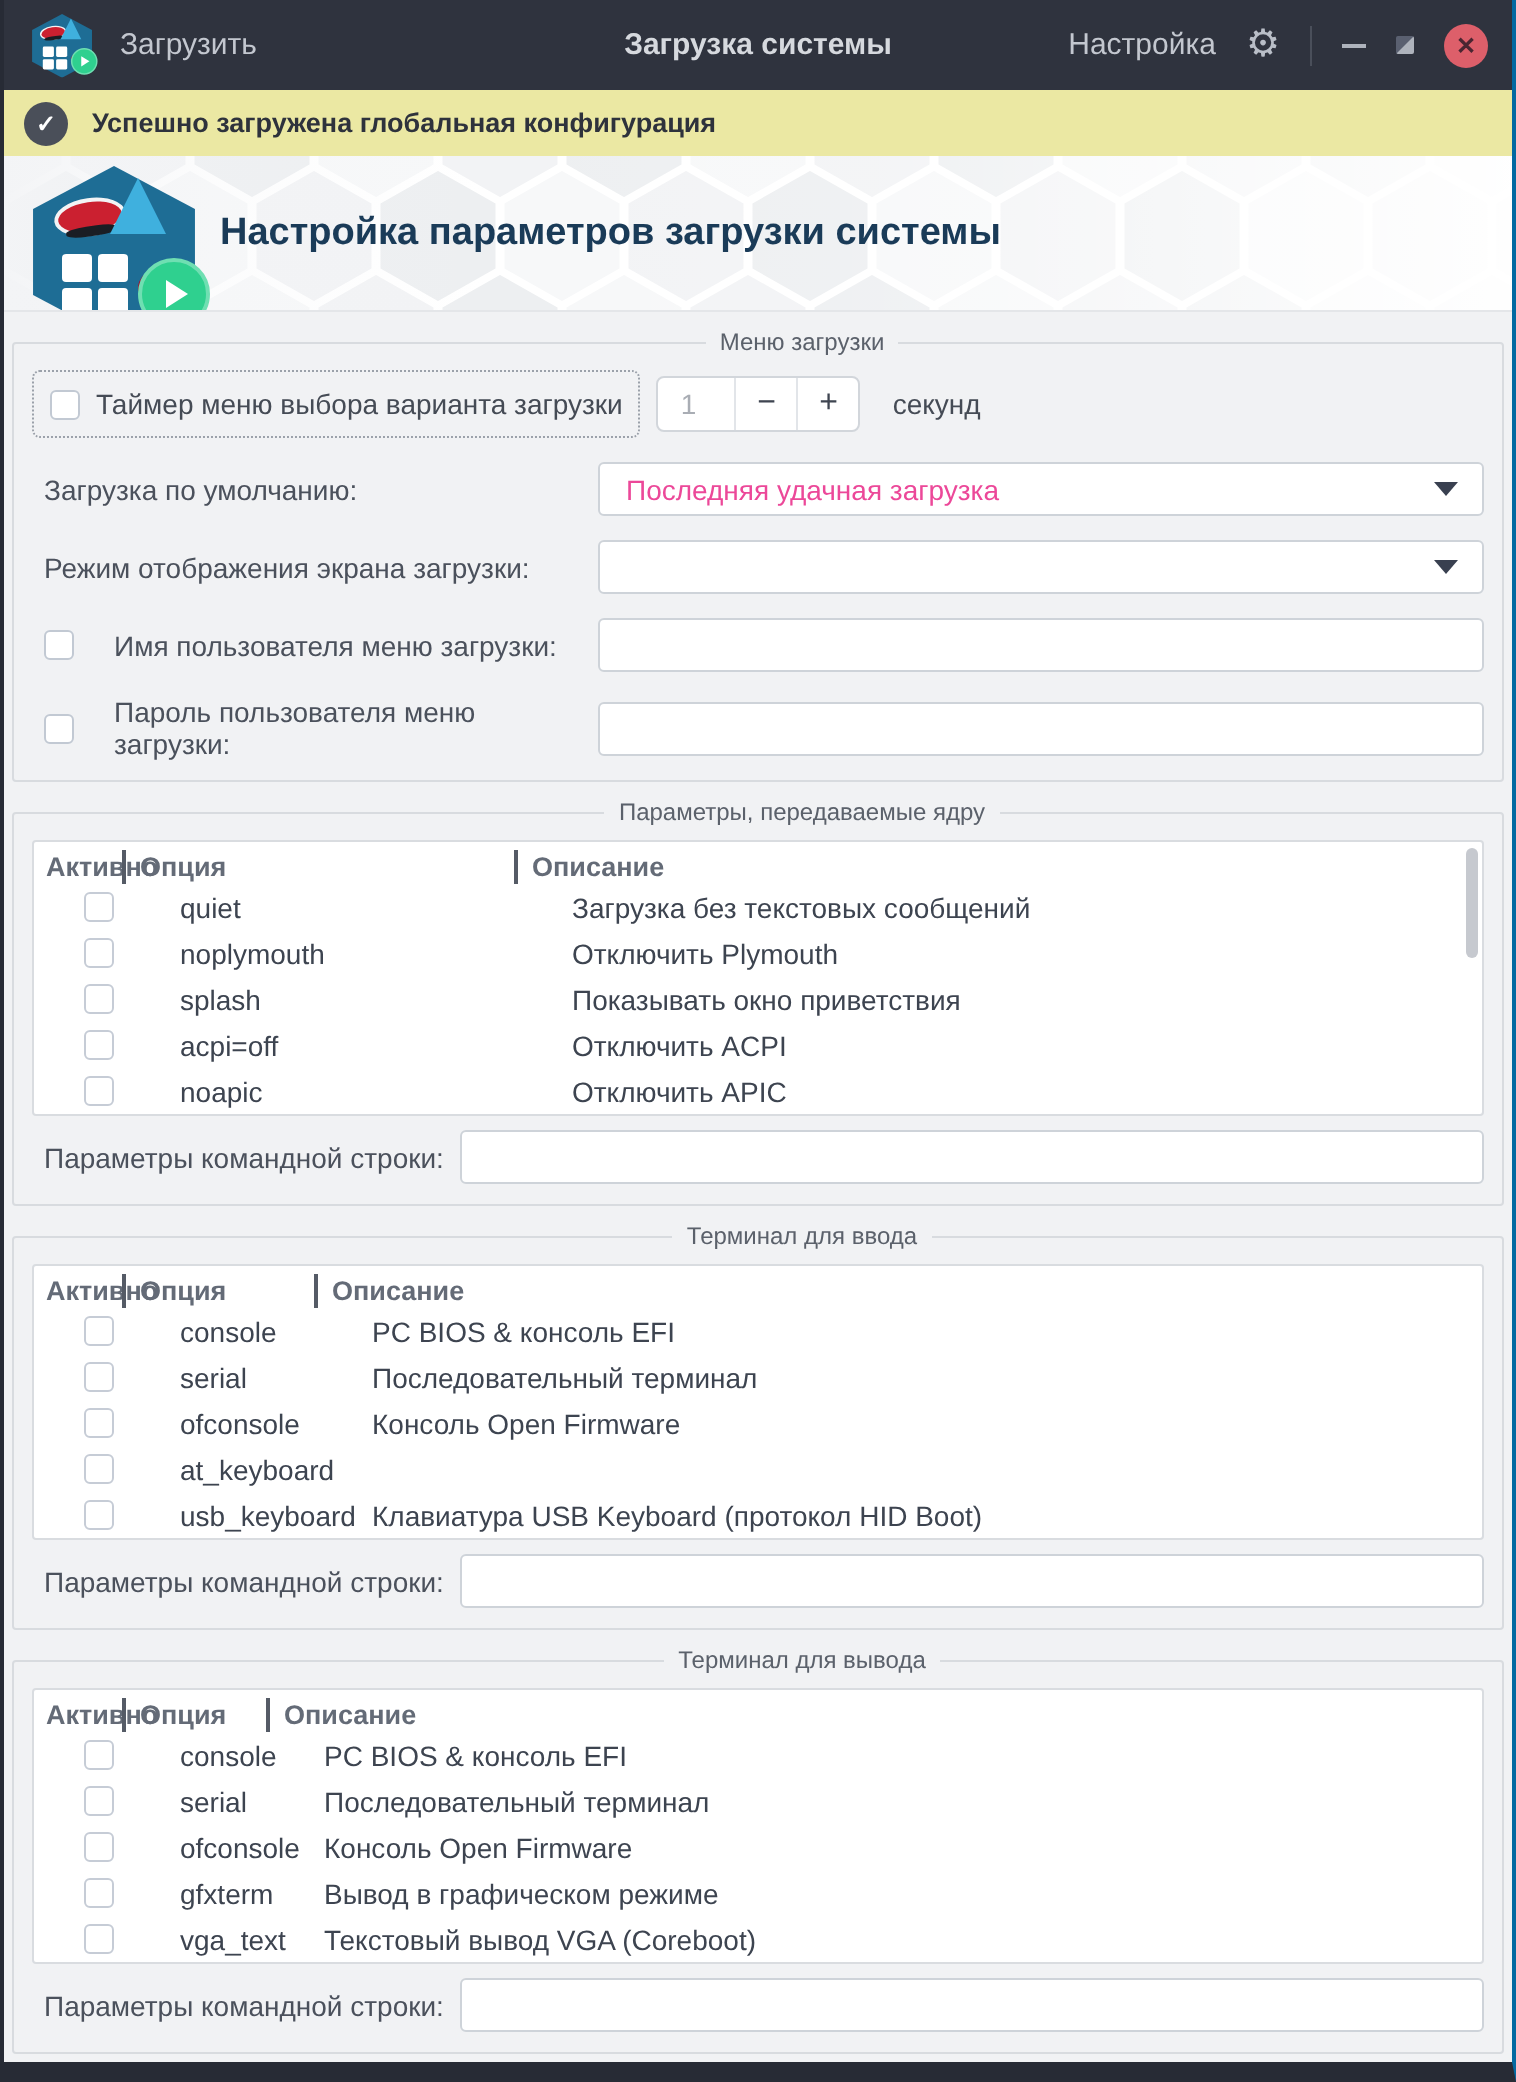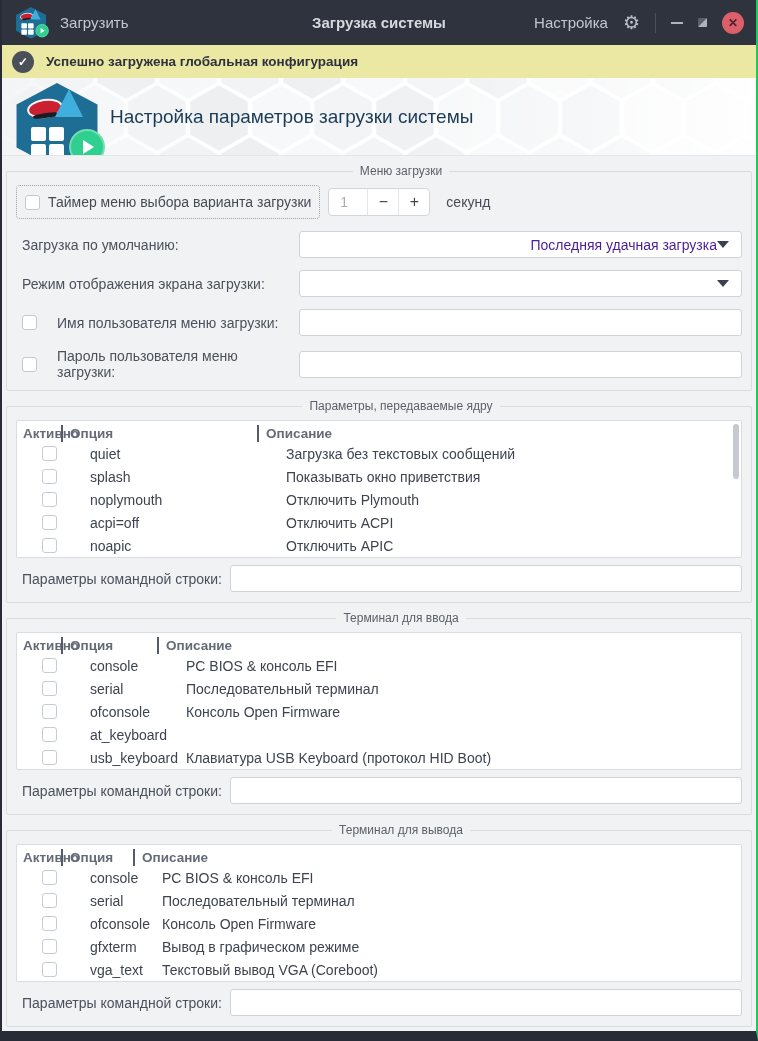--- a/index.html
+++ b/index.html
@@ -1,20 +1,20 @@
 <!DOCTYPE html>
 <html><head>
 <meta charset="utf-8">
 <style>
   html,body { margin:0; padding:0; background:#272b35; }
   * { box-sizing:border-box; }
   body { font-family:"Liberation Sans", sans-serif; }
   .window {
     width:758px; height:1041px; overflow:hidden;
-    border-left:2px solid #272b35; border-right:2px solid #22c55e; border-bottom:10px solid #272b35;
+    border-left:2px solid #272b35; border-right:2px solid #0369a1; border-bottom:10px solid #272b35;
     background:#f1f2f4; position:relative;
   }
   
   .titlebar { height:45px; background:#2f333e; display:flex; align-items:center; padding:0 12px; position:relative; }
   .tb-btn { color:#c3c7cf; font-size:15px; cursor:default; }
   .tb-title { position:absolute; left:0; right:0; text-align:center; color:#d6d9de; font-weight:bold; font-size:15px; pointer-events:none; }
   .tb-right { margin-left:auto; display:flex; align-items:center; gap:15px; z-index:2; }
   .tb-sep { width:1px; height:20px; background:#4a4f5a; }
   .gear { color:#b9bec7; font-size:19px; line-height:1; }
   .win-min { width:12px; height:2px; background:#aeb3bc; }
@@ -35,37 +35,37 @@
   .logo-small .logo { transform:scale(.37); transform-origin:0 0; }
   
   .notif { height:33px; background:#ebe8a3; display:flex; align-items:center; padding:0 10px; }
   .notif-ic { width:22px; height:22px; border-radius:50%; background:#4a4f59; color:#fff; font-size:12px; font-weight:bold; display:flex; align-items:center; justify-content:center; flex:0 0 auto; }
   .notif-txt { margin-left:12px; font-weight:bold; font-size:13.5px; color:#2e323c; }
   
   .banner { height:78px; position:relative; background:#f3f4f6; overflow:hidden; border-bottom:1px solid #e4e6e9; }
   .banner svg { position:absolute; inset:0; }
   .banner-fade { position:absolute; inset:0; background:linear-gradient(90deg,rgba(243,244,246,.95) 0,rgba(243,244,246,.25) 14%,rgba(243,244,246,0) 32%,rgba(255,255,255,.15) 58%,rgba(255,255,255,.95) 100%); }
   .banner .logo { position:absolute; left:9px; top:5px; }
-  .banner-title { position:absolute; left:108px; top:50%; transform:translateY(-50%); font-size:19px; font-weight:normal; color:#1a3b58; }
+  .banner-title { position:absolute; left:108px; top:50%; transform:translateY(-50%); font-size:19px; font-weight:bold; color:#1a3b58; }
   
   fieldset.fs { border:1px solid #d8dbdf; border-radius:2px; margin:8px 4px 0; padding:2px 9px 10px; }
   fieldset.fs legend { font-size:12px; color:#5b616b; padding:0 7px; margin-left:22px;text-align:center; }
   .timer-row { display:flex; align-items:center; margin:5px 0 1px; }
   .cb-outline { display:inline-flex; align-items:center; gap:8px; border:1px dotted #9ba1aa; border-radius:4px; padding:8px 8px; color:#454b55; font-size:14px; }
   .checkbox { width:15px; height:15px; border:1px solid #c2c9d3; border-radius:3px; background:#fff; flex:0 0 auto; }
   .spinbox { display:flex; align-items:center; width:102px; height:28px; border:1px solid #d2d6db; border-radius:4px; background:#fff; margin-left:8px; overflow:hidden; }
   .spin-val { flex:1; padding-left:11px; color:#a9adb4; font-size:14px; }
   .spin-btn { width:31px; text-align:center; color:#3f4551; font-size:16px; border-left:1px solid #e2e5e9; height:100%; line-height:26px; }
   .unit { margin-left:16px; color:#454b55; font-size:14px; }
   .form-row { display:flex; align-items:center; margin-top:12px; min-height:27px; }
   .form-label { width:283px; padding-left:6px; color:#4b515c; font-size:14px; flex:0 0 auto; }
   .form-check { width:283px; padding-left:6px; display:flex; align-items:center; gap:20px; color:#4b515c; font-size:14px; flex:0 0 auto; }
   .field { flex:1; height:27px; border:1px solid #ced3d9; border-radius:3px; background:#fff; }
   .dropdown { display:flex; align-items:center; }
-  .dd-val { flex:1; padding-left:24px; font-size:14px; color:#4c1d95;text-align:right; }
+  .dd-val { flex:1; padding-left:13px; font-size:14px; color:#ec4899; }
   .caret { width:0; height:0; border-left:6px solid transparent; border-right:6px solid transparent; border-top:7px solid #394050; margin-right:12px; }
   input.field { font-family:"Liberation Sans",sans-serif; font-size:14px; color:#3d4450; padding:0 8px; outline:none; }
   
   .tbl { background:#fff; border:1px solid #d9dce0; border-radius:2px; margin-top:5px; position:relative; height:138px; overflow:hidden; }
   .thead { display:flex; align-items:center; height:25px; font-size:13.5px; font-weight:bold; color:#646b77; }
   .th { height:17px; line-height:17px; }
   .th-active { width:44px; padding-left:6px; }
   .th-opt { width:196px; border-left:2px solid #555b66; padding-left:7px; }
   .th-desc { flex:1; border-left:2px solid #555b66; padding-left:7px; }
   .trow { display:flex; align-items:flex-start; height:23px; }
@@ -246,29 +246,29 @@
             <span class="td-active">
               <span class="row-cb"></span>
             </span>
             <span class="td-opt">quiet</span>
             <span class="td-desc">Загрузка без текстовых сообщений</span>
           </div>
           <div class="trow">
             <span class="td-active">
               <span class="row-cb"></span>
             </span>
+            <span class="td-opt">noplymouth</span>
+            <span class="td-desc">Отключить Plymouth</span>
+          </div>
+          <div class="trow">
+            <span class="td-active">
+              <span class="row-cb"></span>
+            </span>
             <span class="td-opt">splash</span>
             <span class="td-desc">Показывать окно приветствия</span>
-          </div>
-          <div class="trow">
-            <span class="td-active">
-              <span class="row-cb"></span>
-            </span>
-            <span class="td-opt">noplymouth</span>
-            <span class="td-desc">Отключить Plymouth</span>
           </div>
           <div class="trow">
             <span class="td-active">
               <span class="row-cb"></span>
             </span>
             <span class="td-opt">acpi=off</span>
             <span class="td-desc">Отключить ACPI</span>
           </div>
           <div class="trow">
             <span class="td-active">

